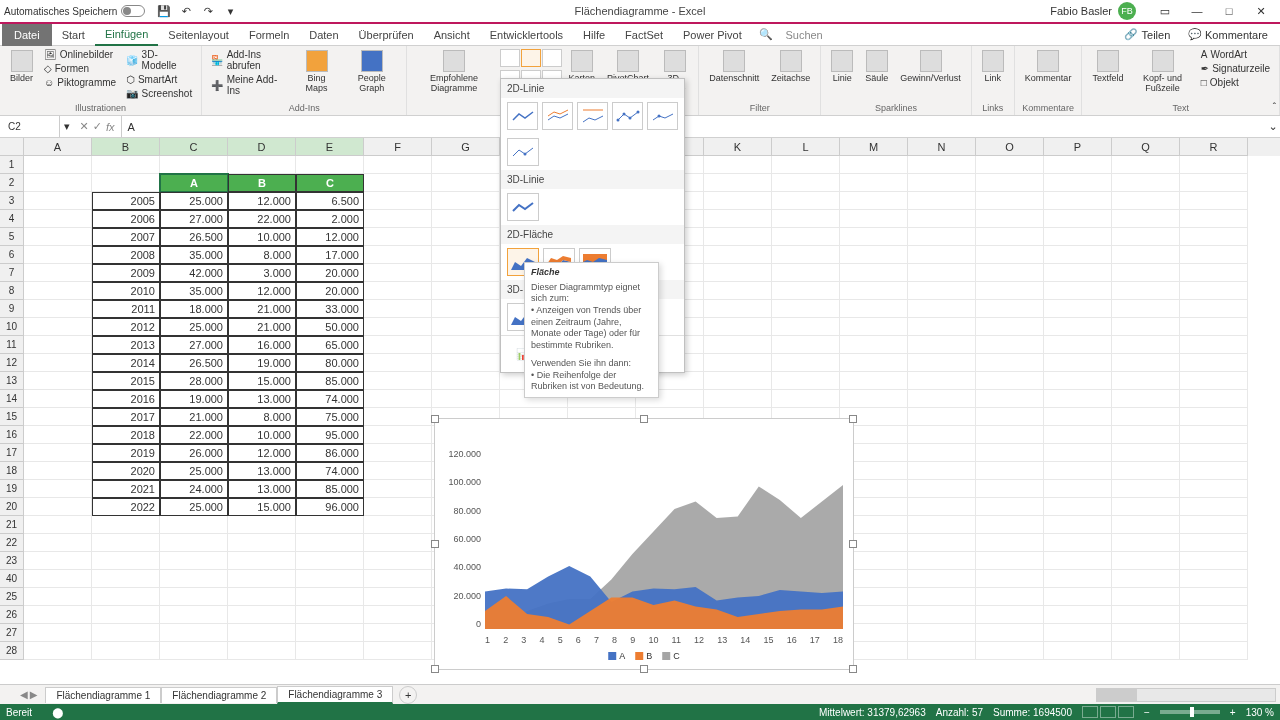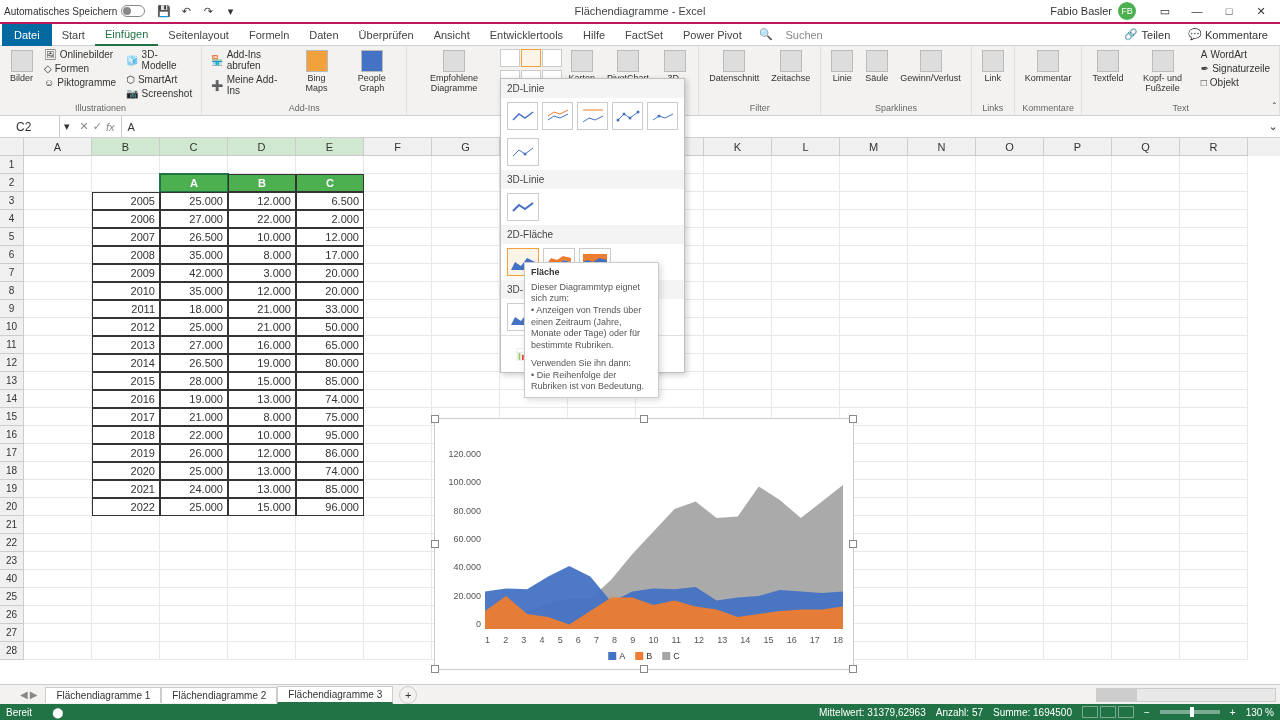--- a/index.html
+++ b/index.html
@@ -13,21 +13,21 @@
 .titlebar .qat { display: flex; gap: 8px; margin-left: 12px; }
 .titlebar .qat span { width: 14px; height: 14px; display: inline-flex; align-items: center; justify-content: center; }
 .titlebar .doc-title { position: absolute; left: 50%; transform: translateX(-50%); font-size: 11px; color: #444; }
 .titlebar .user { margin-left: auto; display: flex; align-items: center; gap: 6px; font-size: 11px; }
 .titlebar .avatar { width: 18px; height: 18px; border-radius: 50%; background: #4caf50; color: #fff; display: flex; align-items: center; justify-content: center; font-size: 9px; }
 .titlebar .winbtns { display: flex; gap: 2px; margin-left: 8px; }
 .titlebar .winbtns span { width: 30px; height: 18px; display: flex; align-items: center; justify-content: center; font-size: 11px; }
 
 
 .ribbon-tabs { height: 22px; display: flex; align-items: center; background: #fff; border-bottom: 1px solid #d0d0d0; padding-left: 2px; }
-.ribbon-tabs .file { background: #0369a1; color: #fff; padding: 0 12px; height: 22px; display: flex; align-items: center; font-size: 11px; }
+.ribbon-tabs .file { background: #737373; color: #fff; padding: 0 12px; height: 22px; display: flex; align-items: center; font-size: 11px; }
 .ribbon-tabs .tab { padding: 0 10px; height: 22px; display: flex; align-items: center; font-size: 11px; color: #444; cursor: pointer; }
 .ribbon-tabs .tab.active { border-bottom: 2px solid #217346; color: #217346; }
 .ribbon-tabs .search-icon { margin-left: 8px; color: #888; }
 .ribbon-tabs .search-text { color: #888; margin-left: 12px; }
 .ribbon-tabs .right { margin-left: auto; display: flex; gap: 2px; padding-right: 4px; }
 .ribbon-tabs .right .btn { padding: 2px 8px; font-size: 11px; display: flex; align-items: center; gap: 3px; }
 
 
 .ribbon { height: 70px; background: #f3f2f1; border-bottom: 1px solid #d0d0d0; display: flex; position: relative; }
 .ribbon-group { border-right: 1px solid #e0e0e0; padding: 2px 6px; display: flex; flex-direction: column; }
@@ -36,21 +36,21 @@
 .big-btn { display: flex; flex-direction: column; align-items: center; gap: 2px; padding: 2px 4px; cursor: pointer; }
 .big-btn .icon { width: 22px; height: 22px; background: #ddd; border: 1px solid #bbb; }
 .big-btn .lbl { font-size: 9px; text-align: center; line-height: 1.1; }
 .small-btn { display: flex; align-items: center; gap: 3px; padding: 1px 3px; font-size: 10px; cursor: pointer; }
 .small-col { display: flex; flex-direction: column; gap: 1px; }
 .chart-btn { width: 20px; height: 18px; border: 1px solid #ccc; background: #fff; display: inline-block; margin: 1px; }
 .collapse-ribbon { position: absolute; right: 4px; bottom: 2px; font-size: 10px; cursor: pointer; }
 
 
 .formula-bar { height: 22px; display: flex; align-items: center; border-bottom: 1px solid #d0d0d0; background: #fff; }
-.name-box { width: 60px; border-right: 1px solid #ccc; padding: 0 16px; font-size: 12px; height: 100%; display: flex; align-items: center; }
+.name-box { width: 60px; border-right: 1px solid #ccc; padding: 0 8px; font-size: 10px; height: 100%; display: flex; align-items: center; }
 .fx-btns { display: flex; gap: 4px; padding: 0 6px; border-right: 1px solid #ccc; height: 100%; align-items: center; }
 .fx-btns span { color: #888; font-size: 11px; }
 .formula-input { flex: 1; padding: 0 6px; font-size: 11px; }
 .formula-bar .expand { width: 14px; text-align: center; }
 
 
 .grid-area { position: relative; height: 540px; overflow: hidden; }
 .col-headers { display: flex; height: 18px; background: #f0f0f0; }
 .col-headers .corner { width: 24px; border-right: 1px solid #ccc; border-bottom: 1px solid #ccc; background: #f0f0f0; }
 .col-headers .ch { flex: 0 0 68px; text-align: center; font-size: 11px; border-right: 1px solid #ccc; border-bottom: 1px solid #ccc; display: flex; align-items: center; justify-content: center; color: #333; }
@@ -68,21 +68,21 @@
 
 .chart-dropdown { position: absolute; left: 500px; top: 78px; width: 185px; background: #fff; border: 1px solid #c0c0c0; box-shadow: 2px 2px 6px rgba(0,0,0,0.2); z-index: 100; }
 .chart-dropdown .section-label { font-size: 10px; padding: 4px 6px; color: #444; background: #f4f4f4; }
 .chart-dropdown .chart-row { display: flex; gap: 4px; padding: 4px 6px; }
 .chart-dropdown .chart-option { width: 32px; height: 28px; border: 1px solid #ccc; background: #fff; display: flex; align-items: center; justify-content: center; cursor: pointer; }
 .chart-dropdown .chart-option.hover { border: 1px solid #f2a23c; background: #fdf4e8; }
 .chart-dropdown .area-icon { width: 24px; height: 16px; }
 
 
 .tooltip { position: absolute; left: 524px; top: 262px; width: 135px; background: #fff; border: 1px solid #ccc; box-shadow: 2px 2px 6px rgba(0,0,0,0.15); padding: 4px 6px; font-size: 9px; color: #555; z-index: 101; line-height: 1.3; }
-.tooltip .tt-title { font-weight: bold; margin-bottom: 3px; color: #333; }
+.tooltip .tt-title { font-weight: bold; margin-bottom: 3px; color: #333; font-style: italic; }
 
 
 .embedded-chart { position: absolute; left: 434px; top: 280px; width: 420px; height: 252px; background: #fff; border: 1px solid #ccc; z-index: 50; }
 .embedded-chart .handle { position: absolute; width: 8px; height: 8px; background: #fff; border: 1px solid #888; }
 .embedded-chart .h-tl { top: -4px; left: -4px; }
 .embedded-chart .h-tr { top: -4px; right: -4px; }
 .embedded-chart .h-bl { bottom: -4px; left: -4px; }
 .embedded-chart .h-br { bottom: -4px; right: -4px; }
 .embedded-chart .h-ml { top: 50%; left: -4px; transform: translateY(-50%); }
 .embedded-chart .h-mr { top: 50%; right: -4px; transform: translateY(-50%); }

